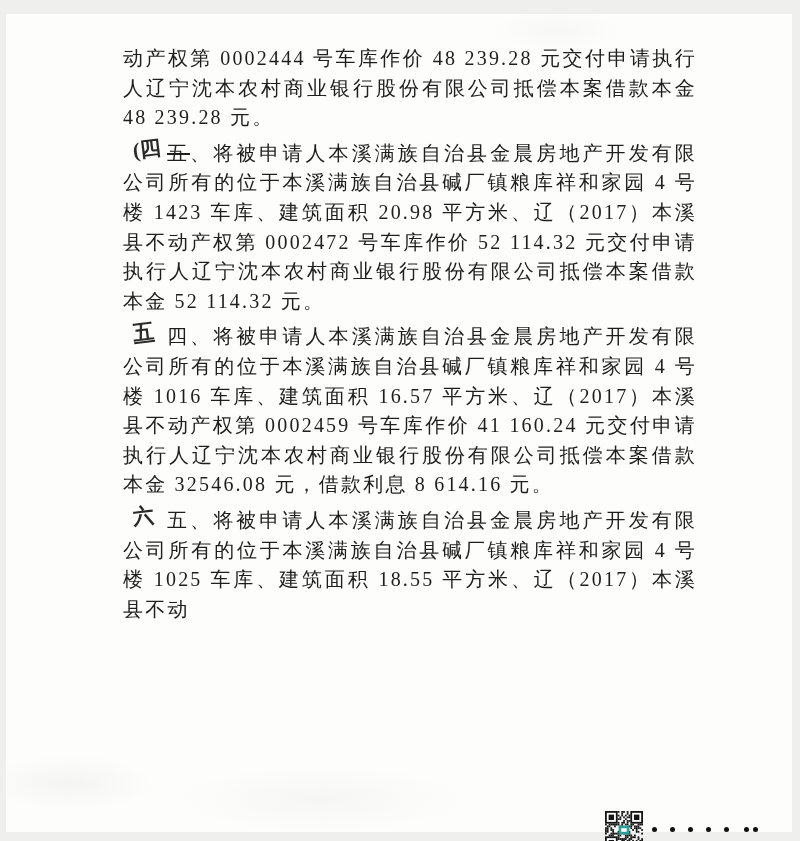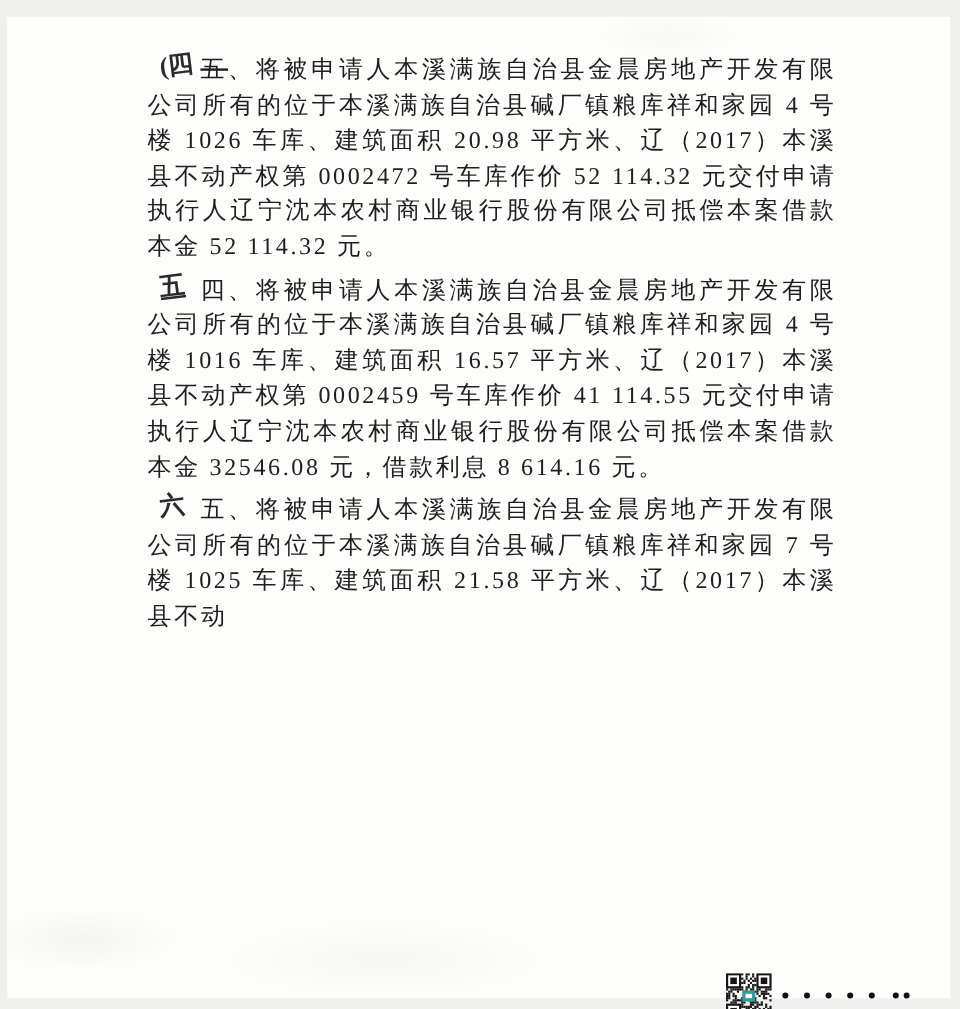--- a/index.html
+++ b/index.html
@@ -38,27 +38,28 @@
   .dot-group:last-child{gap:4px;}
   .dot{width:5px;height:5px;border-radius:50%;background:#101010;}
 </style>
 </head>
 <body>
 
 <div class="stage">
   <div class="paper">
     <div class="textblock">
 
-
-
-      <p class="para indent"><span class="hand">(四</span><span class="struck">五</span><span>、将被申请人本溪满族自治县金晨房地产开发有限公司所有的位于本溪满族自治县碱厂镇粮库祥和家园 4 号楼 1026 车库、建筑面积 20.98 平方米、辽（2017）本溪县不动产权第 0002472 号车库作价 52 114.32 元交付申请执行人辽宁沈本农村商业银行股份有限公司抵偿本案借款本金 52 114.32 元。</span></p>
-
-      <p class="para indent"><span class="hand underlined">五</span><span>四、将被申请人本溪满族自治县金晨房地产开发有限公司所有的位于本溪满族自治县碱厂镇粮库祥和家园 4 号楼 1016 车库、建筑面积 16.57 平方米、辽（2017）本溪县不动产权第 0002459 号车库作价 41 114.55 元交付申请执行人辽宁沈本农村商业银行股份有限公司抵偿本案借款本金 32546.08 元，借款利息 8 614.16 元。</span></p>
-
-      <p class="para indent"><span class="hand">六</span><span>五、将被申请人本溪满族自治县金晨房地产开发有限公司所有的位于本溪满族自治县碱厂镇粮库祥和家园 7 号楼 1025 车库、建筑面积 21.58 平方米、辽（2017）本溪县不动</span></p>
+      <p class="para"><span>动产权第 0002444 号车库作价 48 239.28 元交付申请执行人辽宁沈本农村商业银行股份有限公司抵偿本案借款本金 48 239.28 元。</span></p>
+
+
+      <p class="para indent"><span class="hand">(四</span><span class="struck">五</span><span>、将被申请人本溪满族自治县金晨房地产开发有限公司所有的位于本溪满族自治县碱厂镇粮库祥和家园 4 号楼 1423 车库、建筑面积 20.98 平方米、辽（2017）本溪县不动产权第 0002472 号车库作价 52 114.32 元交付申请执行人辽宁沈本农村商业银行股份有限公司抵偿本案借款本金 52 114.32 元。</span></p>
+
+      <p class="para indent"><span class="hand underlined">五</span><span>四、将被申请人本溪满族自治县金晨房地产开发有限公司所有的位于本溪满族自治县碱厂镇粮库祥和家园 4 号楼 1016 车库、建筑面积 16.57 平方米、辽（2017）本溪县不动产权第 0002459 号车库作价 41 160.24 元交付申请执行人辽宁沈本农村商业银行股份有限公司抵偿本案借款本金 32546.08 元，借款利息 8 614.16 元。</span></p>
+
+      <p class="para indent"><span class="hand">六</span><span>五、将被申请人本溪满族自治县金晨房地产开发有限公司所有的位于本溪满族自治县碱厂镇粮库祥和家园 4 号楼 1025 车库、建筑面积 18.55 平方米、辽（2017）本溪县不动</span></p>
 
     </div>
 
     <div class="qr">
       <svg viewBox="0 0 42 42" xmlns="http://www.w3.org/2000/svg">
           <rect x="14" y="0" width="2" height="2" fill="#151515"></rect>
           <rect x="18" y="0" width="2" height="2" fill="#151515"></rect>
           <rect x="20" y="0" width="2" height="2" fill="#151515"></rect>
           <rect x="24" y="0" width="2" height="2" fill="#151515"></rect>
           <rect x="18" y="2" width="2" height="2" fill="#151515"></rect>

